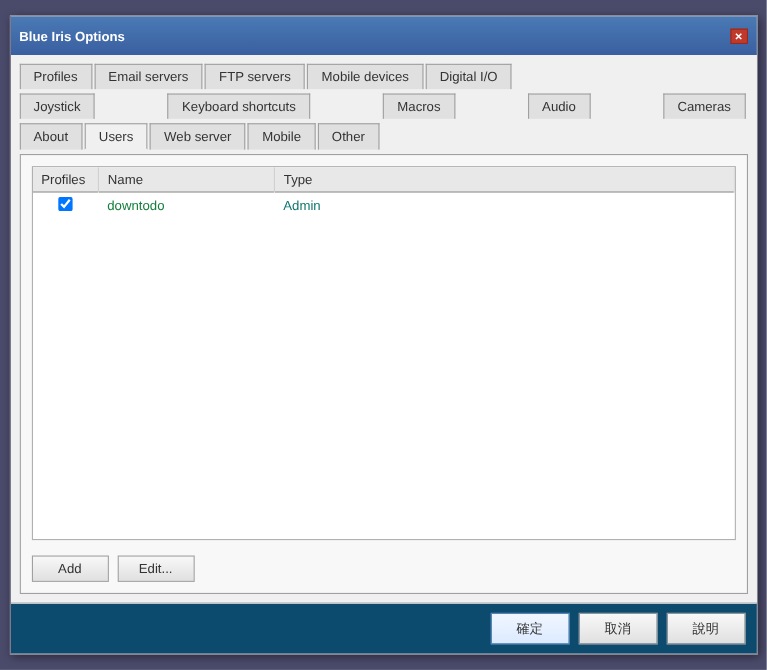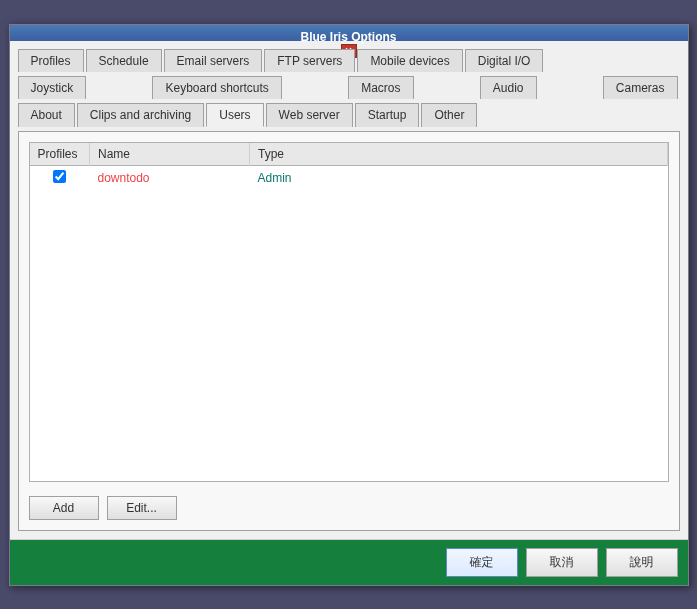--- a/index.html
+++ b/index.html
@@ -19,22 +19,21 @@
       border: 1px solid #7a7a8a;
       box-shadow: 2px 2px 8px rgba(0,0,0,0.5);
     }
     .title-bar {
       background: linear-gradient(to bottom, #4a7ab5, #3a5fa0);
       color: white;
       padding: 5px 8px;
       display: flex;
       justify-content: space-between;
       align-items: center;
-      height: 16px;
-      flex-direction: column;
+      height: 35px;
     }
     .title-bar-text {
       font-size: 12px;
       font-weight: bold;
     }
     .title-bar-controls {
       display: flex;
       gap: 2px;
     }
     .close-btn {
@@ -111,21 +110,21 @@
     }
     tbody td {
       padding: 4px 8px;
       vertical-align: middle;
     }
     .checkbox-cell {
       width: 60px;
       text-align: center;
     }
     .name-cell {
-      color: #ef4444;
+      color: #15803d;
       width: 160px;
     }
     .type-cell {
       color: #0f766e;
     }
     .action-row {
       display: flex;
       gap: 8px;
       margin-top: 14px;
     }
@@ -136,21 +135,21 @@
       cursor: pointer;
       font-size: 12px;
       color: #333;
       min-width: 70px;
     }
     .bottom-bar {
       display: flex;
       justify-content: flex-end;
       gap: 8px;
       padding: 8px 10px;
-      background: #15803d;
+      background: #0c4a6e;
       border-top: 1px solid #d0d0d0;
     }
     .bottom-btn {
       background: linear-gradient(to bottom, #f8f8f8, #e0e0e0);
       border: 1px solid #a0a0a0;
       padding: 5px 20px;
       cursor: pointer;
       font-size: 12px;
       color: #333;
       min-width: 72px;
@@ -172,41 +171,39 @@
     <span class="title-bar-text">Blue Iris Options</span>
     <div class="title-bar-controls">
       <button class="close-btn">✕</button>
     </div>
   </div>
 
   <div class="content">
 
     <div class="tabs-row tabs-row-1" id="row1-tabs">
         <div class="tab">Profiles</div>
-        <div class="tab">Schedule</div>
         <div class="tab">Email servers</div>
         <div class="tab">FTP servers</div>
         <div class="tab">Mobile devices</div>
         <div class="tab">Digital I/O</div>
       </div>
 
     <div class="tabs-row tabs-row-2" id="row2-tabs">
         <div class="tab">Joystick</div>
         <div class="tab">Keyboard shortcuts</div>
         <div class="tab">Macros</div>
         <div class="tab">Audio</div>
         <div class="tab">Cameras</div>
       </div>
 
     <div class="tabs-row tabs-row-3" id="row3-tabs">
         <div class="tab">About</div>
-        <div class="tab">Clips and archiving</div>
         <div class="tab active">Users</div>
         <div class="tab">Web server</div>
-        <div class="tab">Startup</div>
+        <div class="tab">Mobile</div>
         <div class="tab">Other</div>
       </div>
 
     <div class="tab-panel">
       <div class="table-container">
         <table>
           <thead>
             <tr>
               <th>Profiles</th>
               <th>Name</th>

